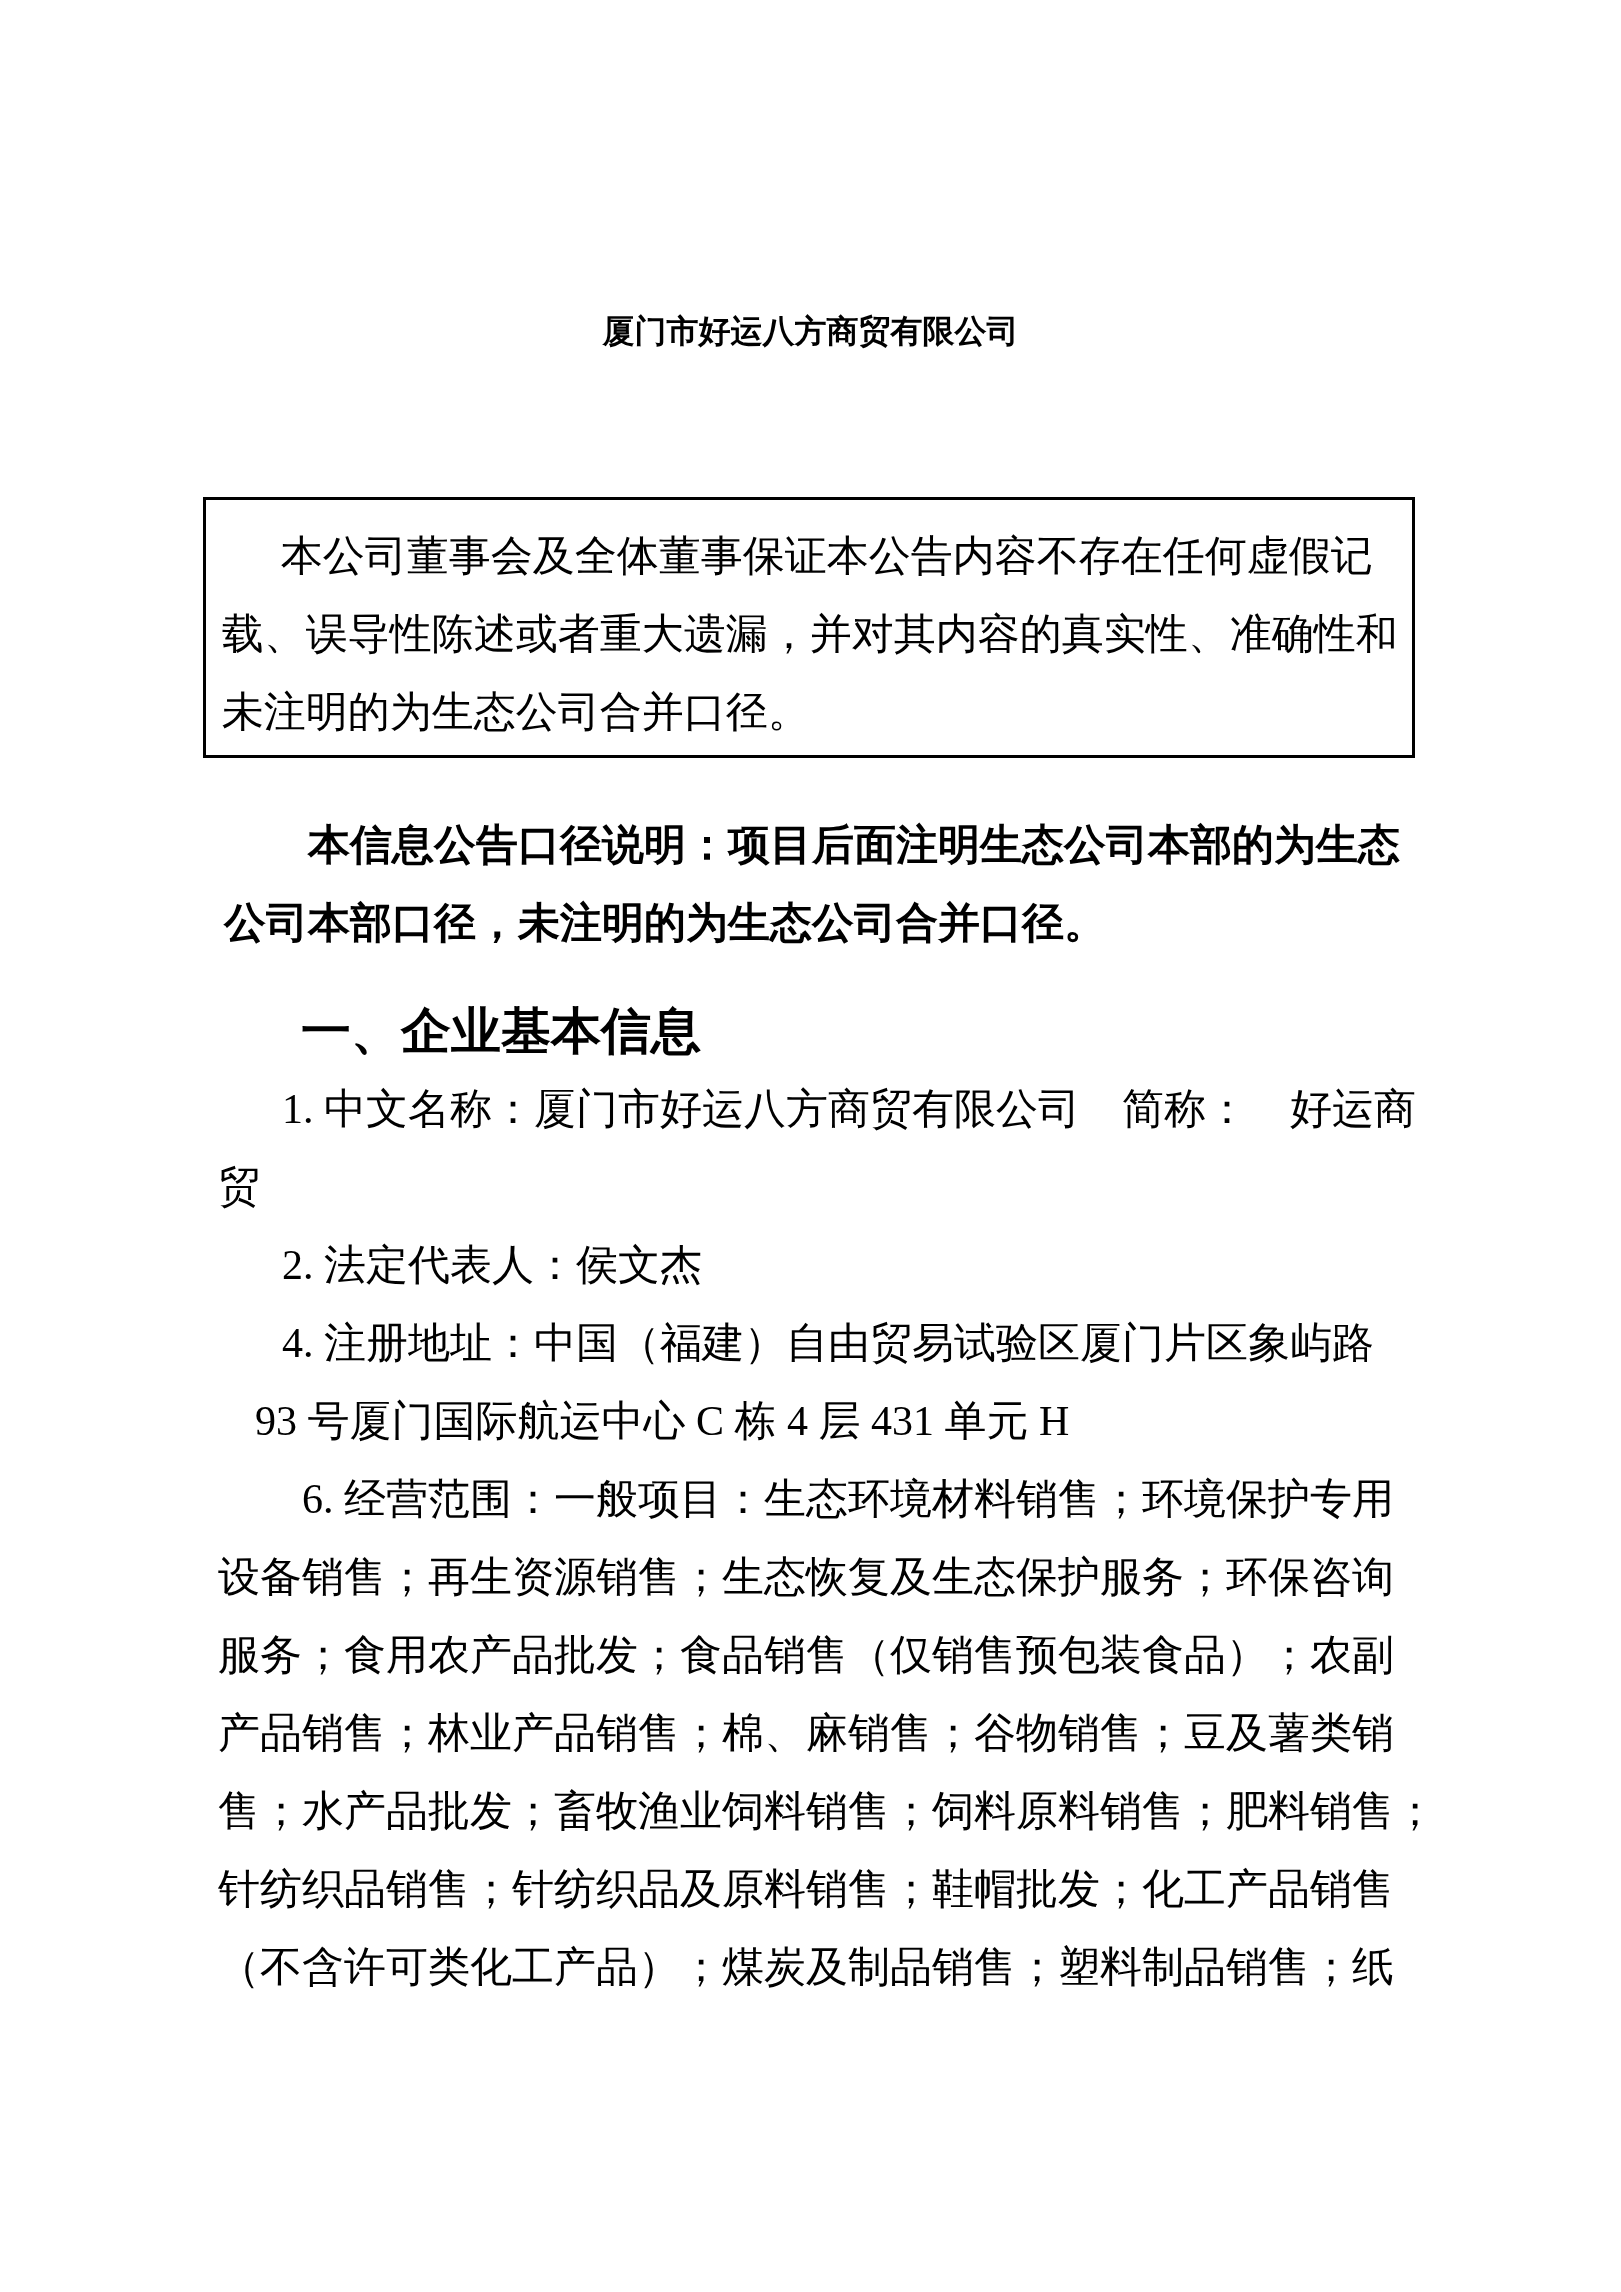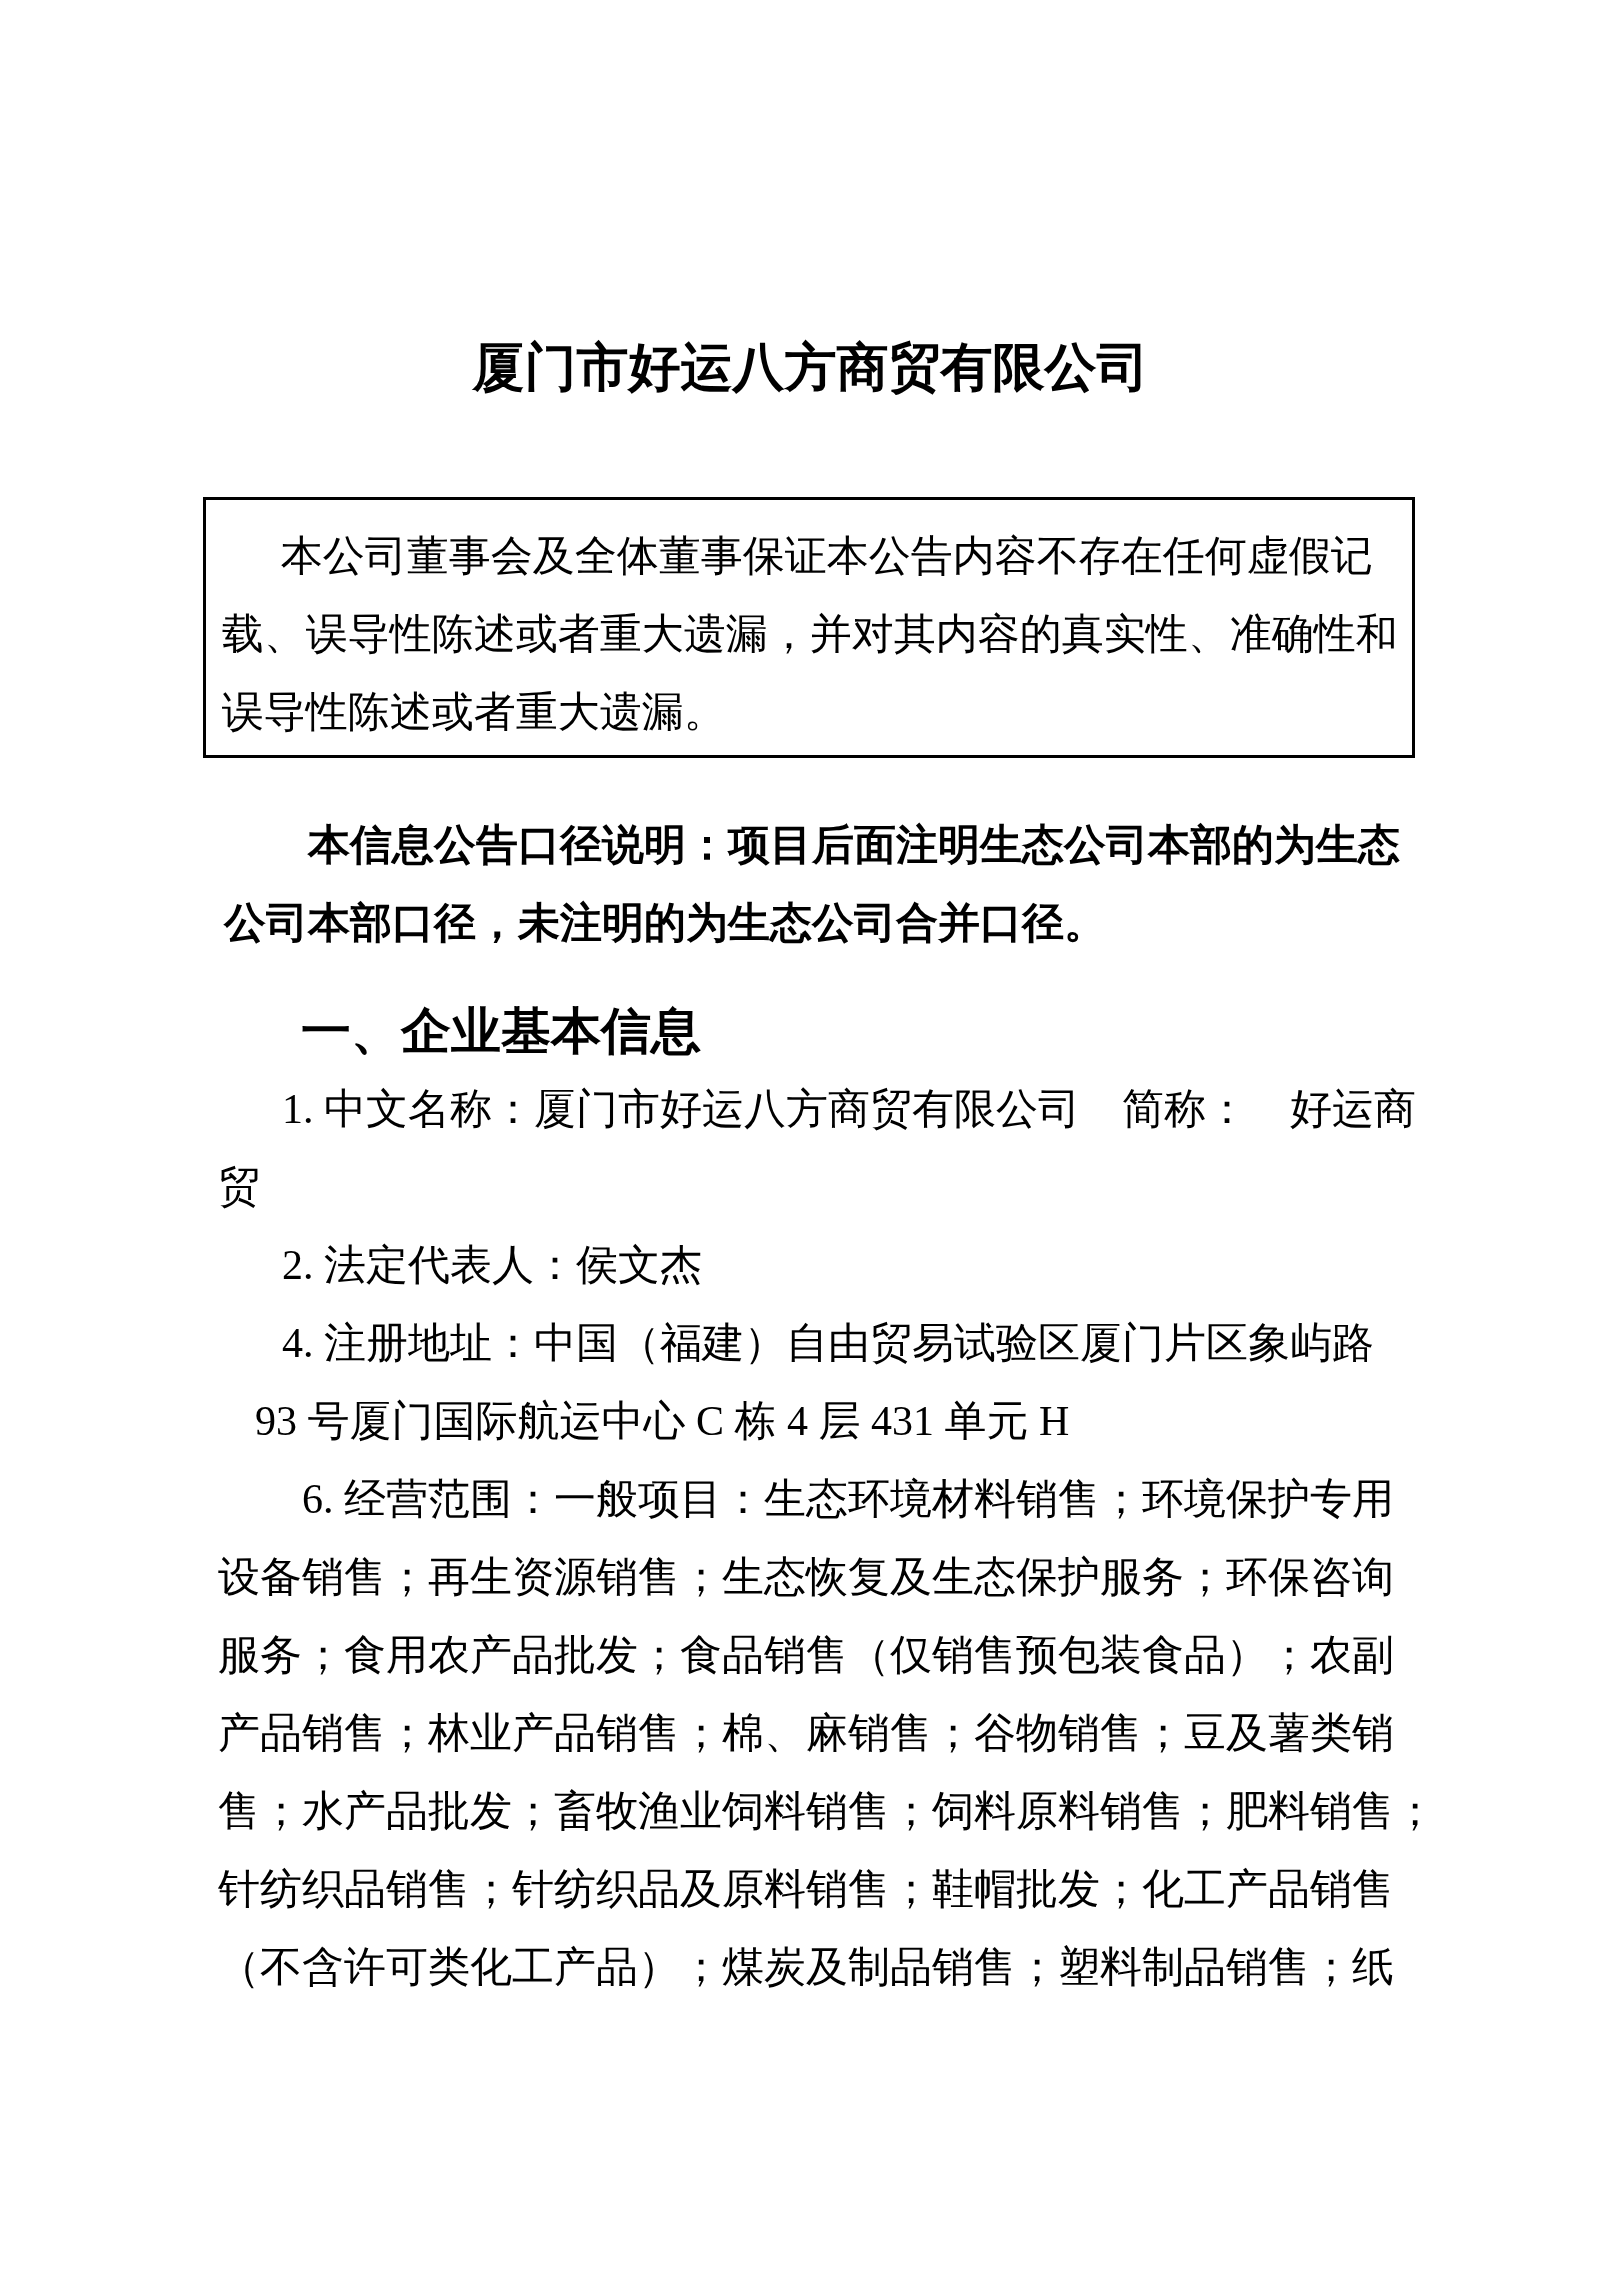--- a/index.html
+++ b/index.html
@@ -19,23 +19,22 @@
   .doc-title {
     position: absolute;
     left: 0;
     width: 100%;
     text-align: center;
     font-weight: 700;
     white-space: nowrap;
   }
   .doc-title.t1 {
     top: 302px;
-    font-size: 52px;
+    font-size: 32px;
     line-height: 59px;
-    margin-top: 36px;
   }
   .doc-title.t2 {
     top: 386px;
     font-size: 43px;
     line-height: 59px;
   }
   .notice-box {
     position: absolute;
     left: 203px;
     top: 497px;
@@ -81,21 +80,21 @@
 <body>
 
 <div class="page">
 
   <div class="doc-title t1">厦门市好运八方商贸有限公司</div>
 
 
   <div class="notice-box">
       <div class="line" style="padding-left: 59px;">本公司董事会及全体董事保证本公告内容不存在任何虚假记</div>
       <div class="line">载、误导性陈述或者重大遗漏，并对其内容的真实性、准确性和</div>
-      <div class="line">误导性陈述或者重大遗漏。</div>
+      <div class="line">未注明的为生态公司合并口径。</div>
     </div>
 
   <div class="caliber-note">
       <div class="line" style="padding-left: 84px;">本信息公告口径说明：项目后面注明生态公司本部的为生态</div>
       <div class="line">公司本部口径，未注明的为生态公司合并口径。</div>
     </div>
 
   <div class="section-heading">一、企业基本信息</div>
 
   <div class="section-body">

